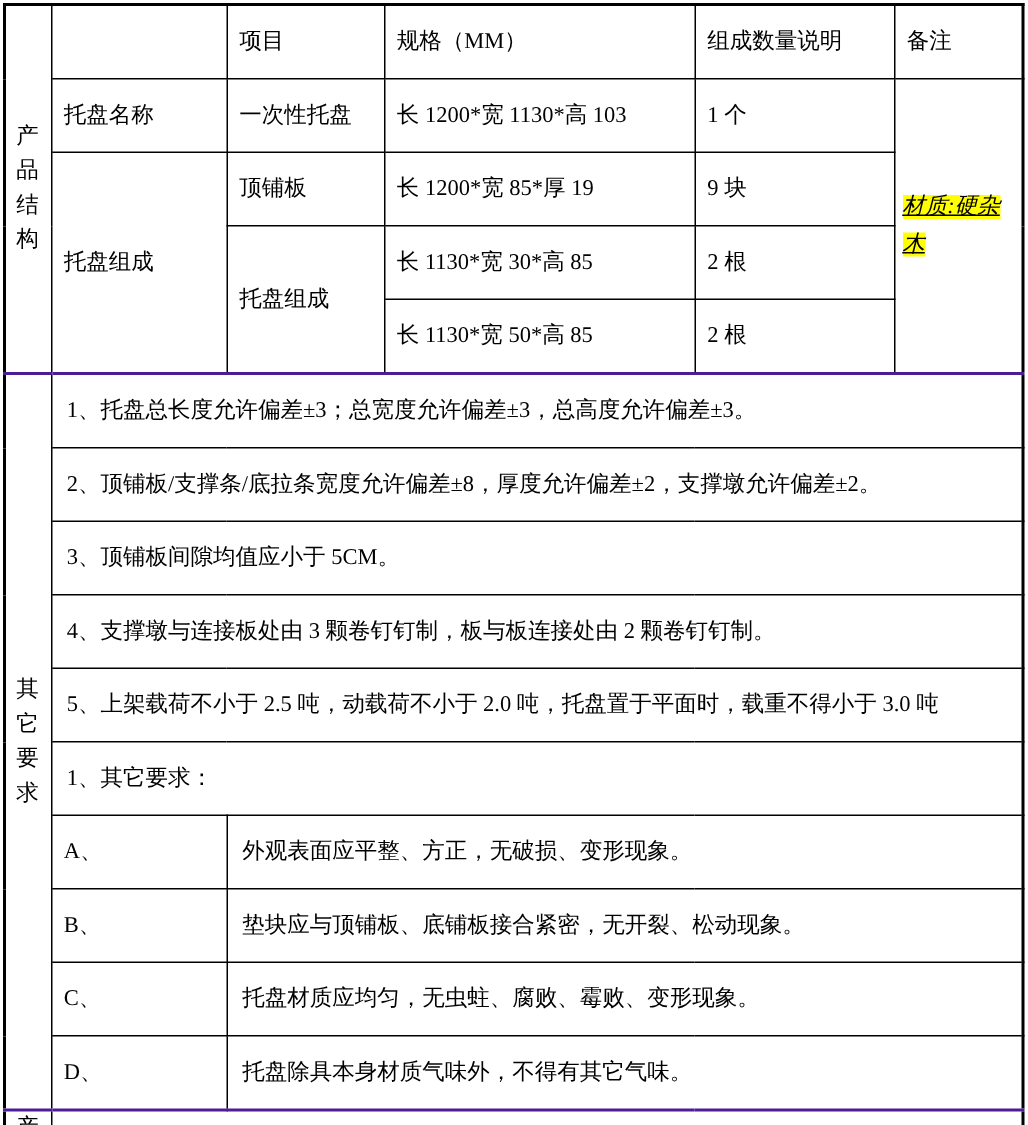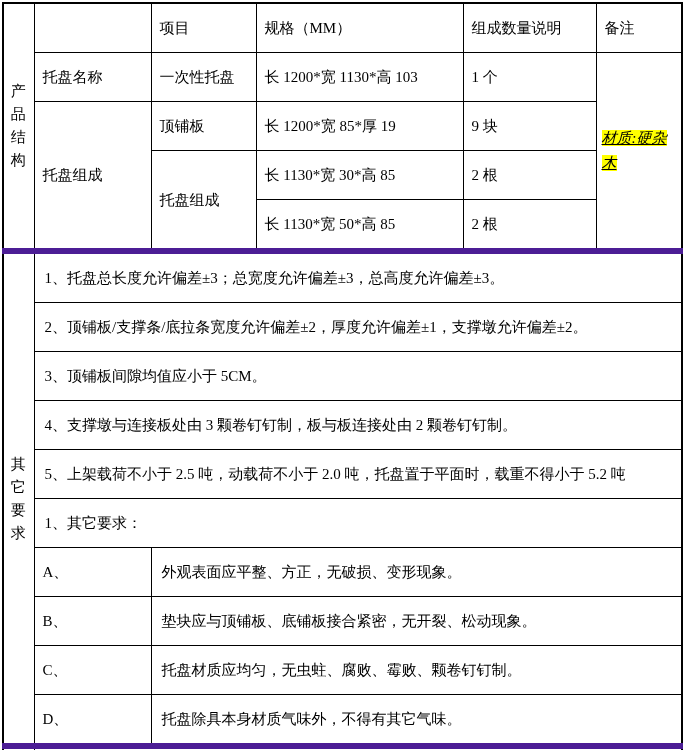--- a/index.html
+++ b/index.html
@@ -27,21 +27,21 @@
   td {
     border: 1px solid #000000;
     font-size: 15px;
     line-height: 20px;
     padding: 14px 8px;
     vertical-align: middle;
     overflow: hidden;
     word-break: break-all;
   }
   tr.sep > td {
-    border-top: 6px solid #4c1d95;
+    border-top: 2px solid #4c1d95;
   }
   
   td.vlabel {
     padding: 0;
     text-align: left;
   }
   td.vlabel .vtext {
     width: 16px;
     margin: 0 auto;
     word-break: break-all;
@@ -117,46 +117,46 @@
       <td>2 根</td>
     </tr>
 
     <tr class="sep" style="height:45px">
       <td class="vlabel" rowspan="10">
         <div class="vtext">其它要求</div>
       </td>
       <td class="wide" colspan="5">1、托盘总长度允许偏差±3；总宽度允许偏差±3，总高度允许偏差±3。</td>
     </tr>
     <tr style="height:45px">
-      <td class="wide" colspan="5">2、顶铺板/支撑条/底拉条宽度允许偏差±2，厚度允许偏差±1，支撑墩允许偏差±2。</td>
+      <td class="wide" colspan="5">2、顶铺板/支撑条/底拉条宽度允许偏差±8，厚度允许偏差±2，支撑墩允许偏差±2。</td>
     </tr>
     <tr style="height:45px">
       <td class="wide" colspan="5">3、顶铺板间隙均值应小于 5CM。</td>
     </tr>
     <tr style="height:45px">
       <td class="wide" colspan="5">4、支撑墩与连接板处由 3 颗卷钉钉制，板与板连接处由 2 颗卷钉钉制。</td>
     </tr>
     <tr style="height:44px">
-      <td class="wide" colspan="5">5、上架载荷不小于 2.5 吨，动载荷不小于 2.0 吨，托盘置于平面时，载重不得小于 5.2 吨</td>
+      <td class="wide" colspan="5">5、上架载荷不小于 2.5 吨，动载荷不小于 2.0 吨，托盘置于平面时，载重不得小于 3.0 吨</td>
     </tr>
     <tr style="height:38px">
       <td class="wide" colspan="5">1、其它要求：</td>
     </tr>
 
     <tr style="height:45px">
       <td>A、</td>
       <td class="wide" colspan="4">外观表面应平整、方正，无破损、变形现象。</td>
     </tr>
     <tr style="height:43px">
       <td>B、</td>
       <td class="wide" colspan="4">垫块应与顶铺板、底铺板接合紧密，无开裂、松动现象。</td>
     </tr>
     <tr style="height:42px">
       <td>C、</td>
-      <td class="wide" colspan="4">托盘材质应均匀，无虫蛀、腐败、霉败、颗卷钉钉制。</td>
+      <td class="wide" colspan="4">托盘材质应均匀，无虫蛀、腐败、霉败、变形现象。</td>
     </tr>
     <tr style="height:45px">
       <td>D、</td>
       <td class="wide" colspan="4">托盘除具本身材质气味外，不得有其它气味。</td>
     </tr>
 
     <tr class="sep" style="height:86px">
       <td class="vlabel">
         <div class="vtext">产品结构</div>
       </td>

